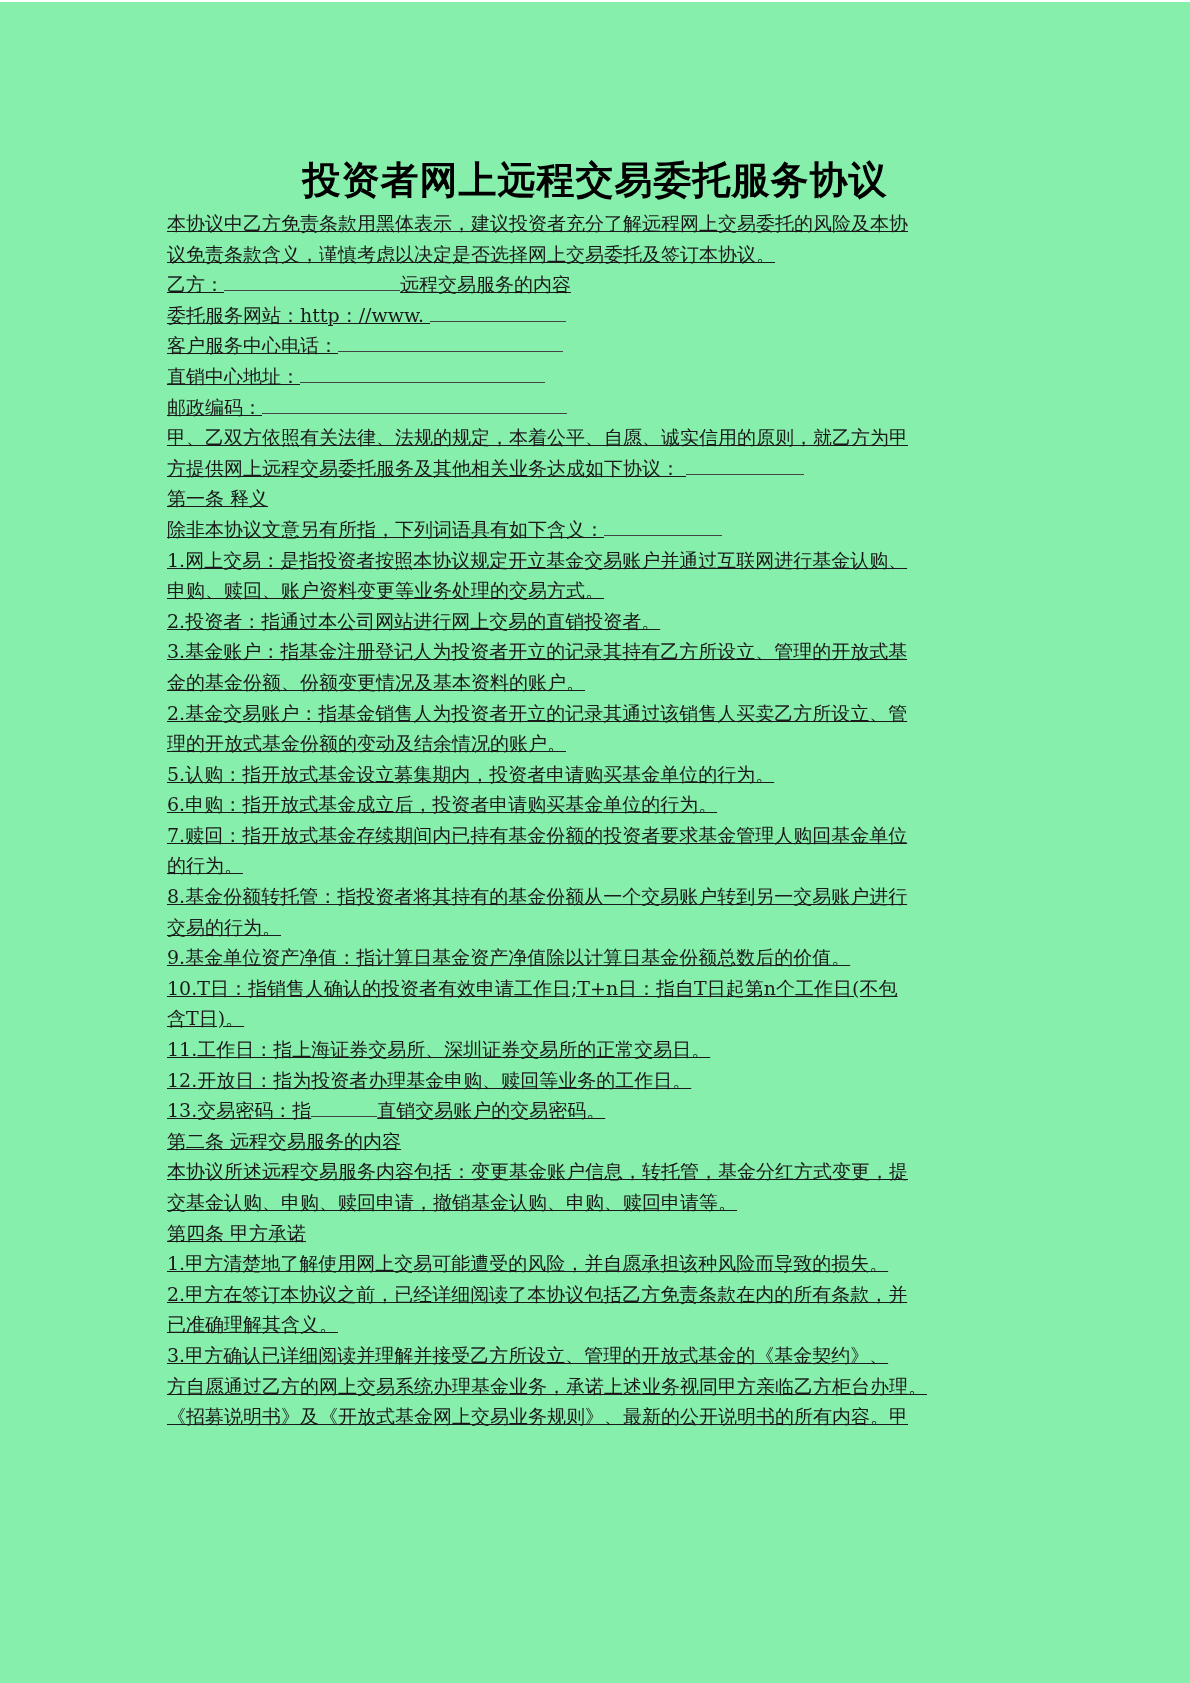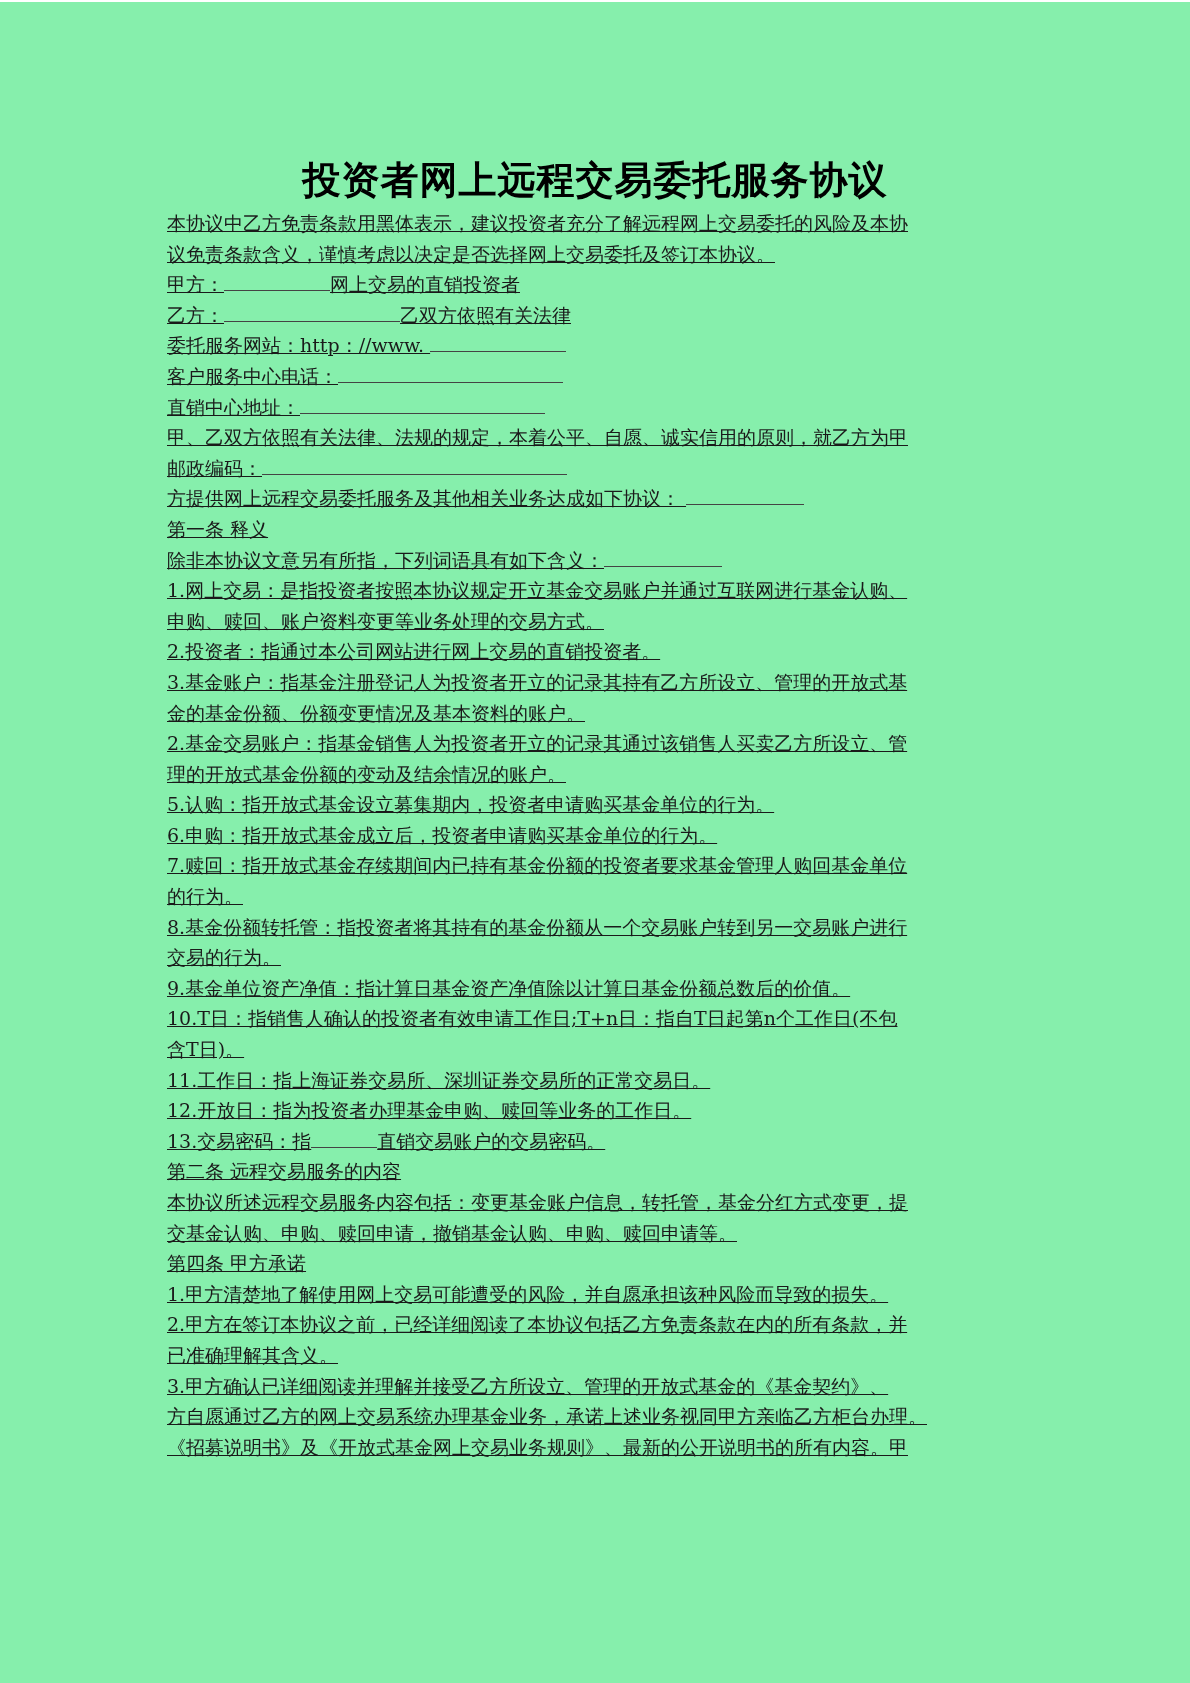--- a/index.html
+++ b/index.html
@@ -21,39 +21,36 @@
 <body>
 
 <div class="page">
   <div class="title">投资者网上远程交易委托服务协议</div>
 
   <div class="body">
     <div class="line">本协议中乙方免责条款用黑体表示，建议投资者充分了解远程网上交易委托的风险及本协</div>
     <div class="line">议免责条款含义，谨慎考虑以决定是否选择网上交易委托及签订本协议。</div>
 
     <div class="line">
-      <span>甲方：</span><span class="blank" style="width:106px"></span><span>网上交易的直销投资者</span>
-    </div>
-    <div class="line">
-      <span>乙方：</span><span class="blank" style="width:176px"></span><span>乙双方依照有关法律</span>
+      <span>乙方：</span><span class="blank" style="width:176px"></span><span>远程交易服务的内容</span>
     </div>
     <div class="line">
       <span>委托服务网站：http：//www. </span><span class="blank" style="width:136px"></span>
     </div>
     <div class="line">
       <span>客户服务中心电话：</span><span class="blank" style="width:225px"></span>
     </div>
     <div class="line">
       <span>直销中心地址：</span><span class="blank" style="width:245px"></span>
     </div>
-    <div class="line">甲、乙双方依照有关法律、法规的规定，本着公平、自愿、诚实信用的原则，就乙方为甲</div>
-
     <div class="line">
       <span>邮政编码：</span><span class="blank" style="width:305px"></span>
     </div>
+
+    <div class="line">甲、乙双方依照有关法律、法规的规定，本着公平、自愿、诚实信用的原则，就乙方为甲</div>
     <div class="line">
       <span>方提供网上远程交易委托服务及其他相关业务达成如下协议：</span>&nbsp;<span class="blank" style="width:118px"></span>
     </div>
 
     <div class="line">第一条 释义</div>
     <div class="line">
       <span>除非本协议文意另有所指，下列词语具有如下含义：</span><span class="blank" style="width:118px"></span>
     </div>
 
     <div class="line">1.网上交易：是指投资者按照本协议规定开立基金交易账户并通过互联网进行基金认购、</div>

